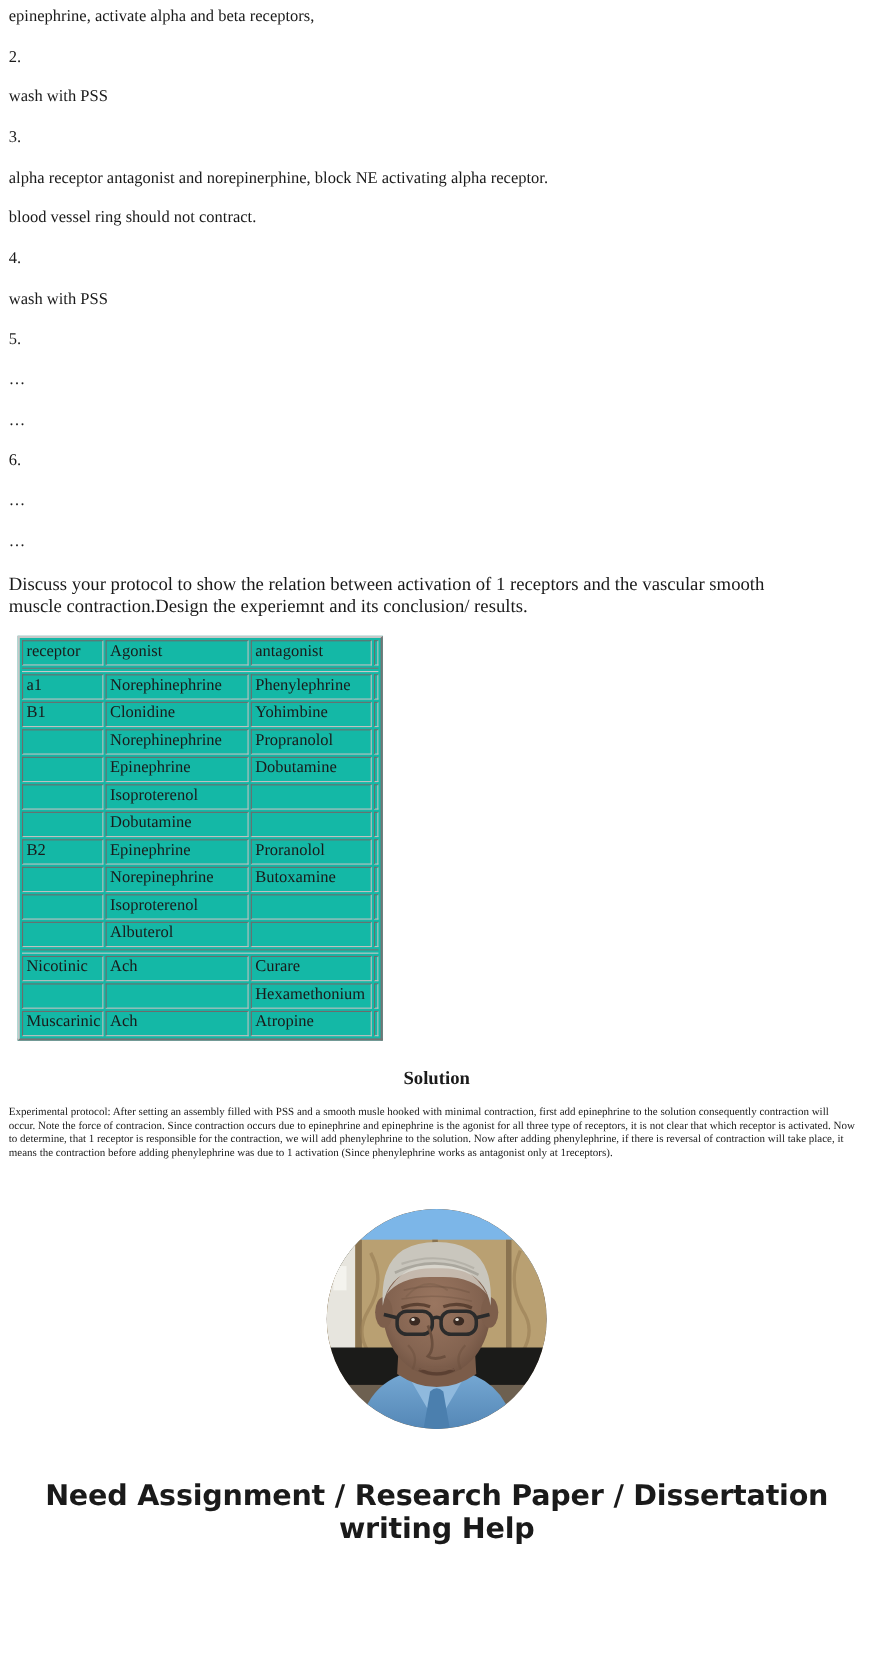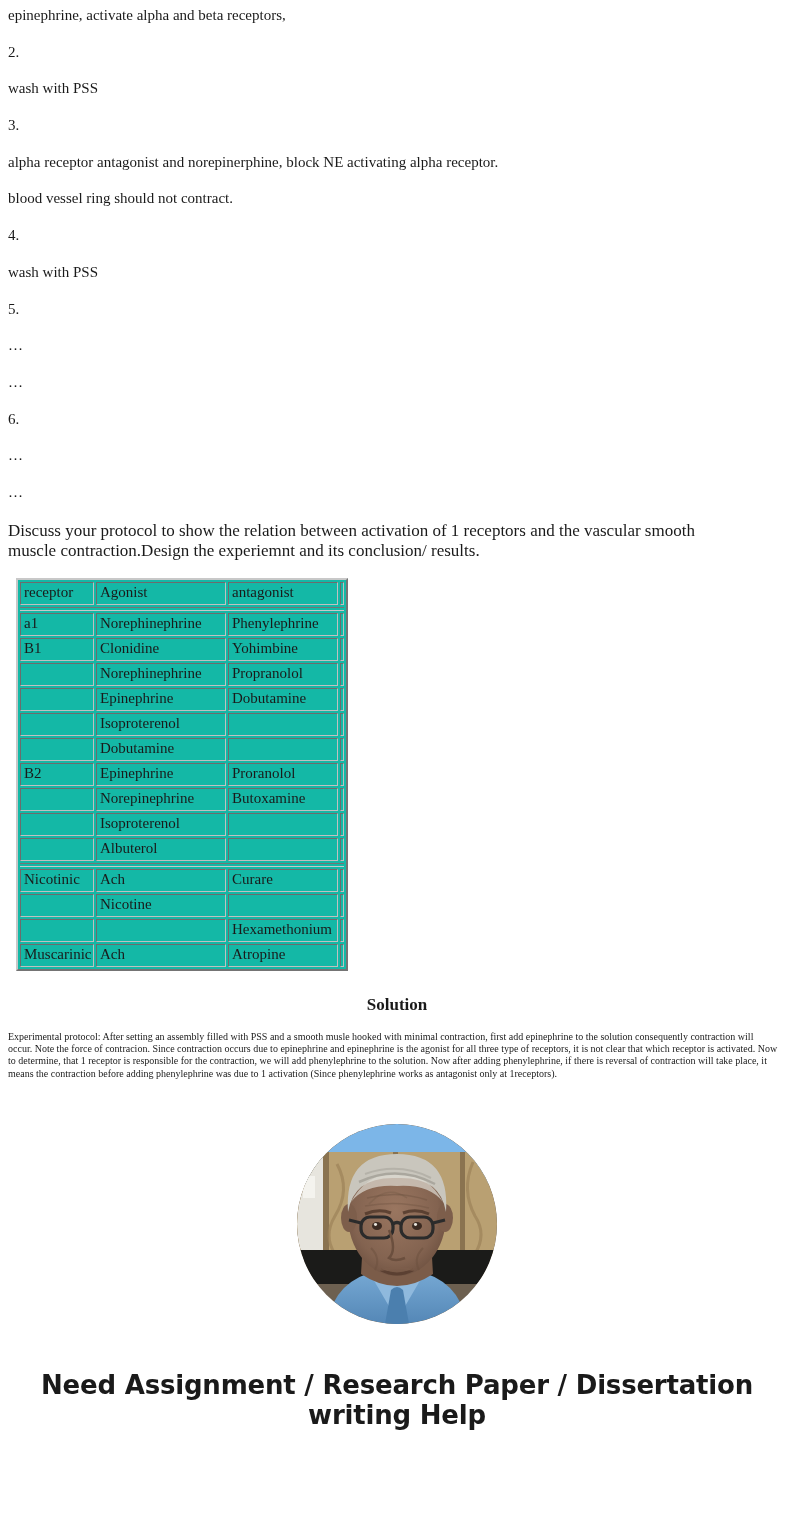--- a/index.html
+++ b/index.html
@@ -231,26 +231,20 @@
             <td class="col-antag">&nbsp;</td>
             <td class="col-pad">&nbsp;</td>
           </tr>
           <tr class="grp-gap">
             <td colspan="4"></td>
           </tr>
           <tr>
             <td class="col-receptor">Nicotinic</td>
             <td class="col-agonist">Ach</td>
             <td class="col-antag">Curare</td>
-            <td class="col-pad">&nbsp;</td>
-          </tr>
-          <tr>
-            <td class="col-receptor">&nbsp;</td>
-            <td class="col-agonist">Nicotine</td>
-            <td class="col-antag">&nbsp;</td>
             <td class="col-pad">&nbsp;</td>
           </tr>
           <tr>
             <td class="col-receptor">&nbsp;</td>
             <td class="col-agonist">&nbsp;</td>
             <td class="col-antag">Hexamethonium</td>
             <td class="col-pad">&nbsp;</td>
           </tr>
           <tr>
             <td class="col-receptor">Muscarinic</td>

